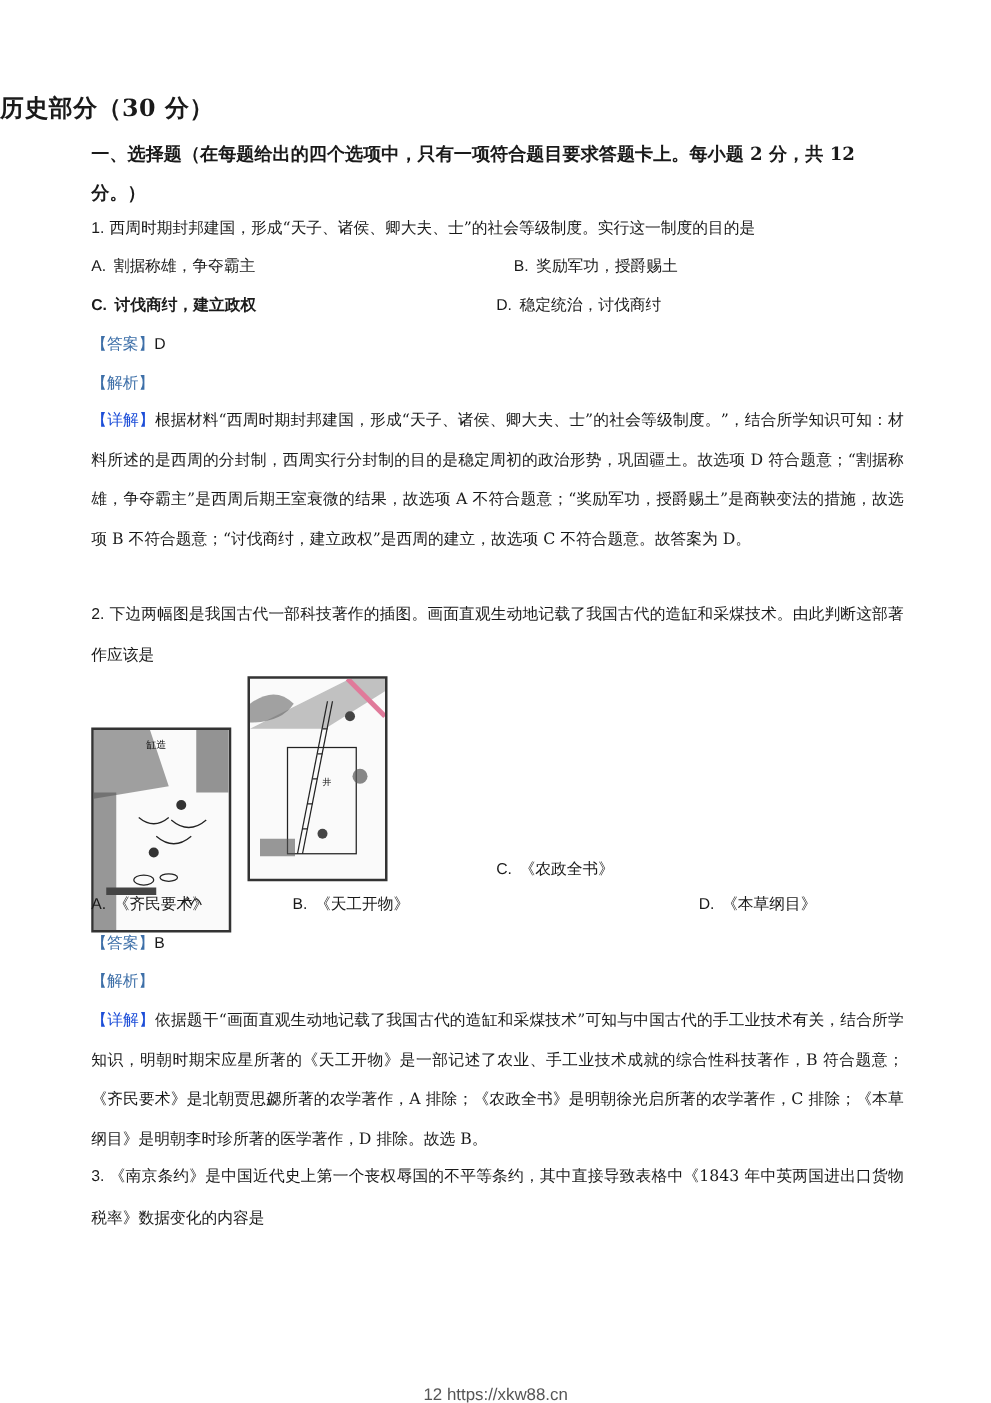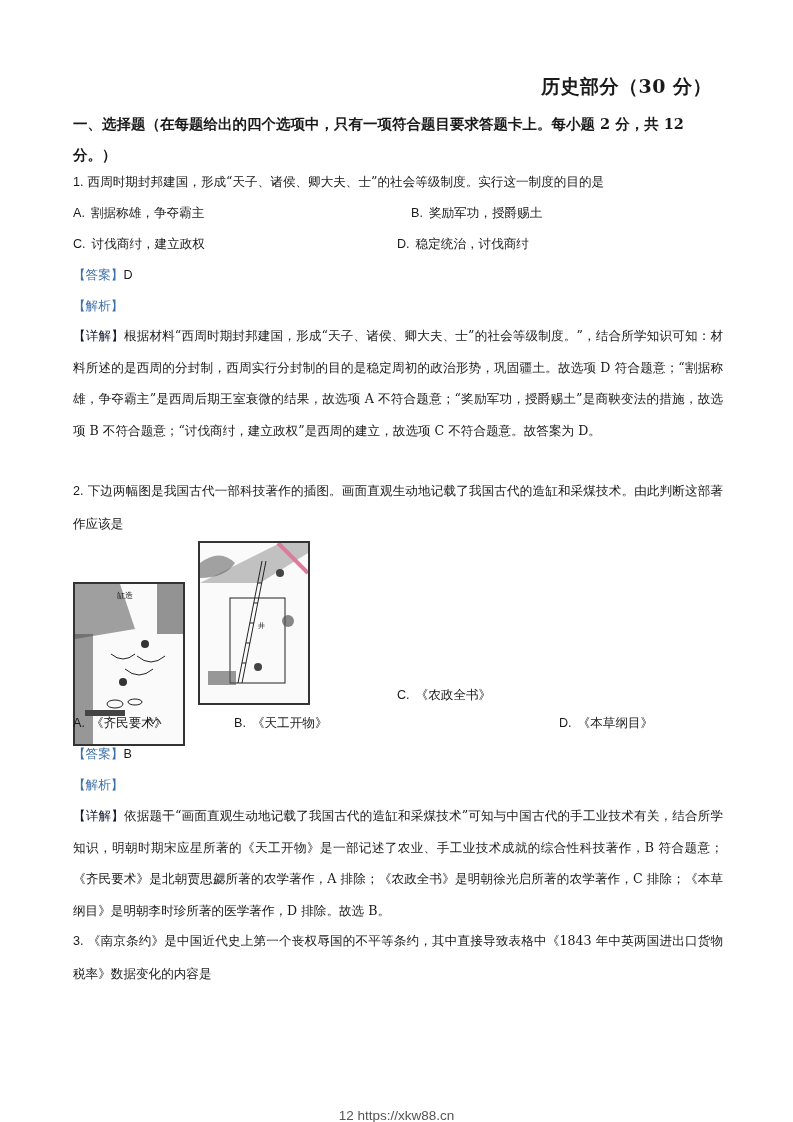--- a/index.html
+++ b/index.html
@@ -3,39 +3,39 @@
   <meta charset="utf-8">
   <style>
     html, body { margin: 0; padding: 0; background: #ffffff; }
     body {
       width: 793px; height: 1122px; position: relative; overflow: hidden;
       font-family: "DejaVu Serif", "Liberation Serif", serif;
       color: #1a1a1a;
     }
     .page-title {
       position: absolute; left: 0; width: 712px; top: 74px;
-      text-align: right; font-size: 19px; font-weight: bold; letter-spacing: 0.5px;
+      text-align: left; font-size: 19px; font-weight: bold; letter-spacing: 0.5px;
     }
     .section-head {
       position: absolute; left: 73px; width: 650px; top: 108px;
       font-size: 14.5px; font-weight: bold; line-height: 31px;
     }
     .line {
       position: absolute; left: 73px; font-size: 12.6px; white-space: nowrap;
       line-height: 18px;
     }
     .para {
       position: absolute; left: 73px; width: 650px; font-size: 12.6px;
       line-height: 31.5px; text-align: justify;
     }
     .opt { position: absolute; font-size: 12.6px; white-space: nowrap; line-height: 18px; }
     .opt .letter { font-family: "Liberation Sans", sans-serif; margin-right: 6px; }
     .num { font-family: "Liberation Sans", sans-serif; }
     .bracket-label { color: #3d6fa8; }
-    .bracket-label.dark { color: #0f172a; }
+    .bracket-label.dark { color: #1d4ed8; }
     .answer-val { font-family: "Liberation Sans", sans-serif; }
     .figure {
       position: absolute; top: 541px; height: 160px; border: 2px solid #333;
       background: #fafafa; overflow: hidden;
     }
     .fig-left { left: 73px; width: 108px; margin-top: 41px; }
     .fig-right { left: 198px; width: 108px; }
     .footer {
       position: absolute; left: 0; width: 793px; top: 1062px; text-align: center;
       font-family: "Liberation Sans", sans-serif; font-size: 13.5px; color: #555; margin-top: 46px;
@@ -54,21 +54,21 @@
     <span class="num">1.</span>
     <span>西周时期封邦建国，形成“天子、诸侯、卿大夫、士”的社会等级制度。实行这一制度的目的是</span>
   </div>
 
   <div class="opt" style="left:73px; top:204px;">
     <span class="letter">A.</span><span>割据称雄，争夺霸主</span>
   </div>
   <div class="opt" style="left:411px; top:204px;">
     <span class="letter">B.</span><span>奖励军功，授爵赐土</span>
   </div>
-  <div class="opt" style="left:73px; top:235px;">
+  <div class="opt" style="left:73px; top:235px;font-weight:bold;">
     <span class="letter">C.</span><span>讨伐商纣，建立政权</span>
   </div>
   <div class="opt" style="left:397px; top:235px;">
     <span class="letter">D.</span><span>稳定统治，讨伐商纣</span>
   </div>
 
   <div class="line" style="top:266px;">
     <span class="bracket-label">【答案】</span><span class="answer-val">D</span>
   </div>
   <div class="line" style="top:297px;">

